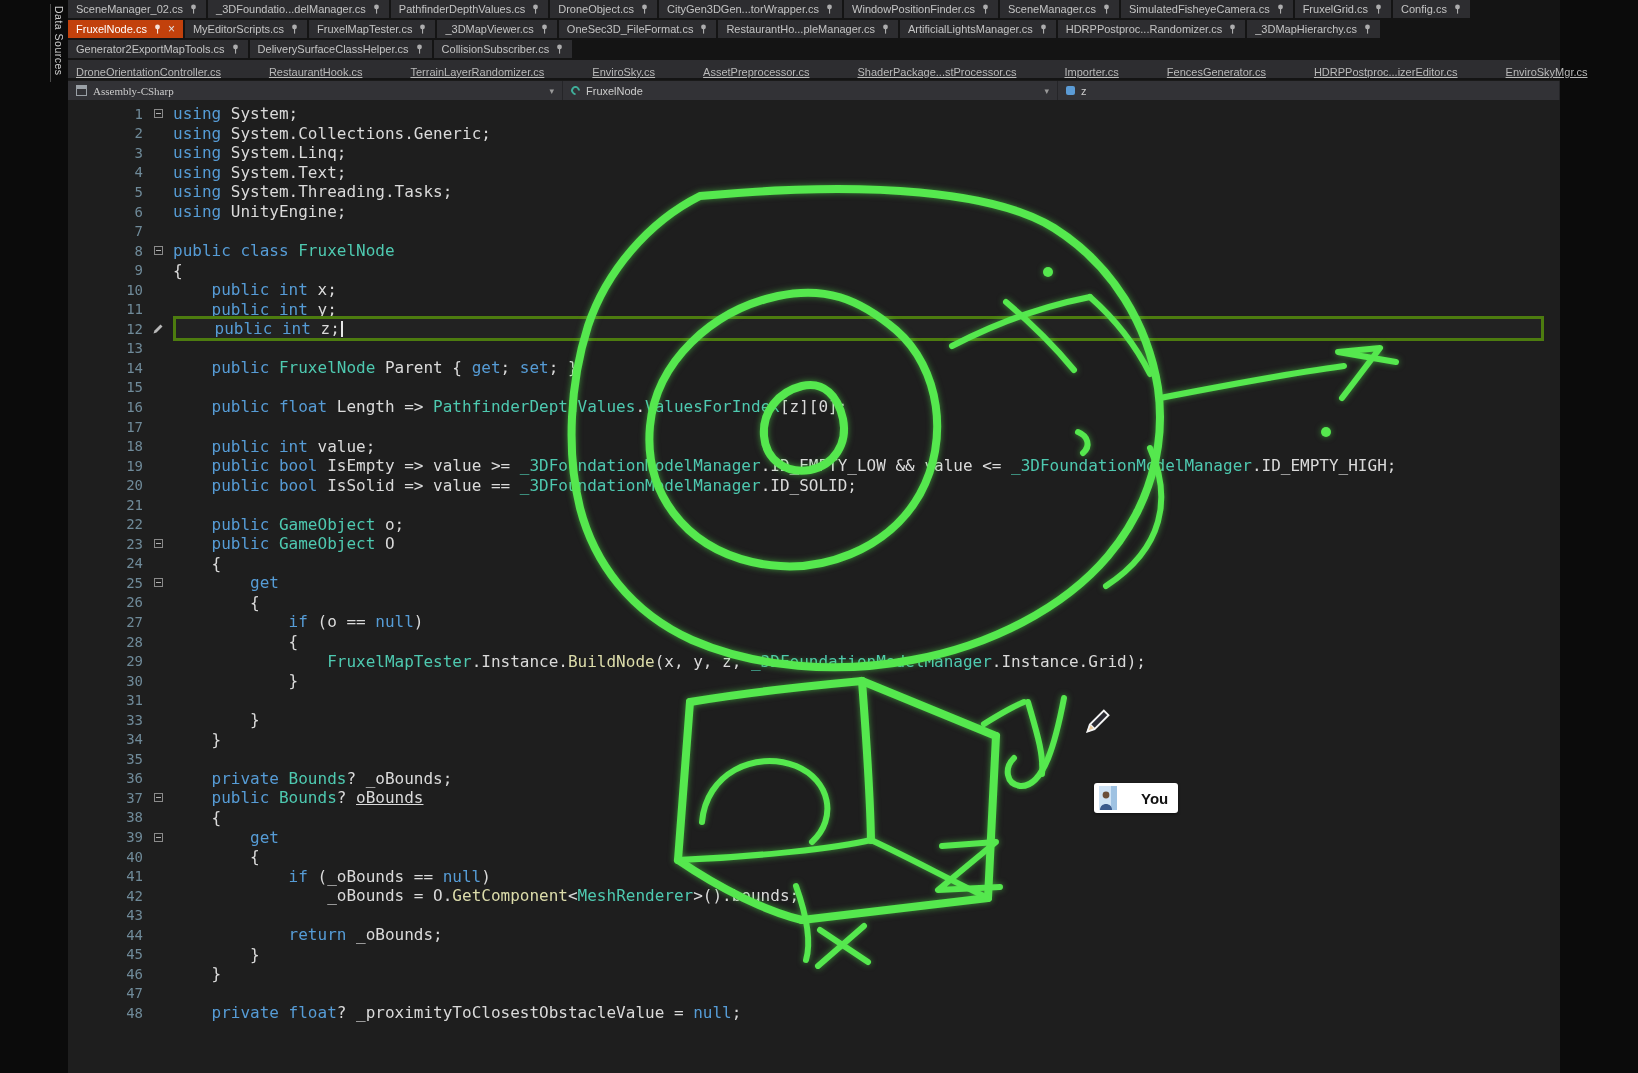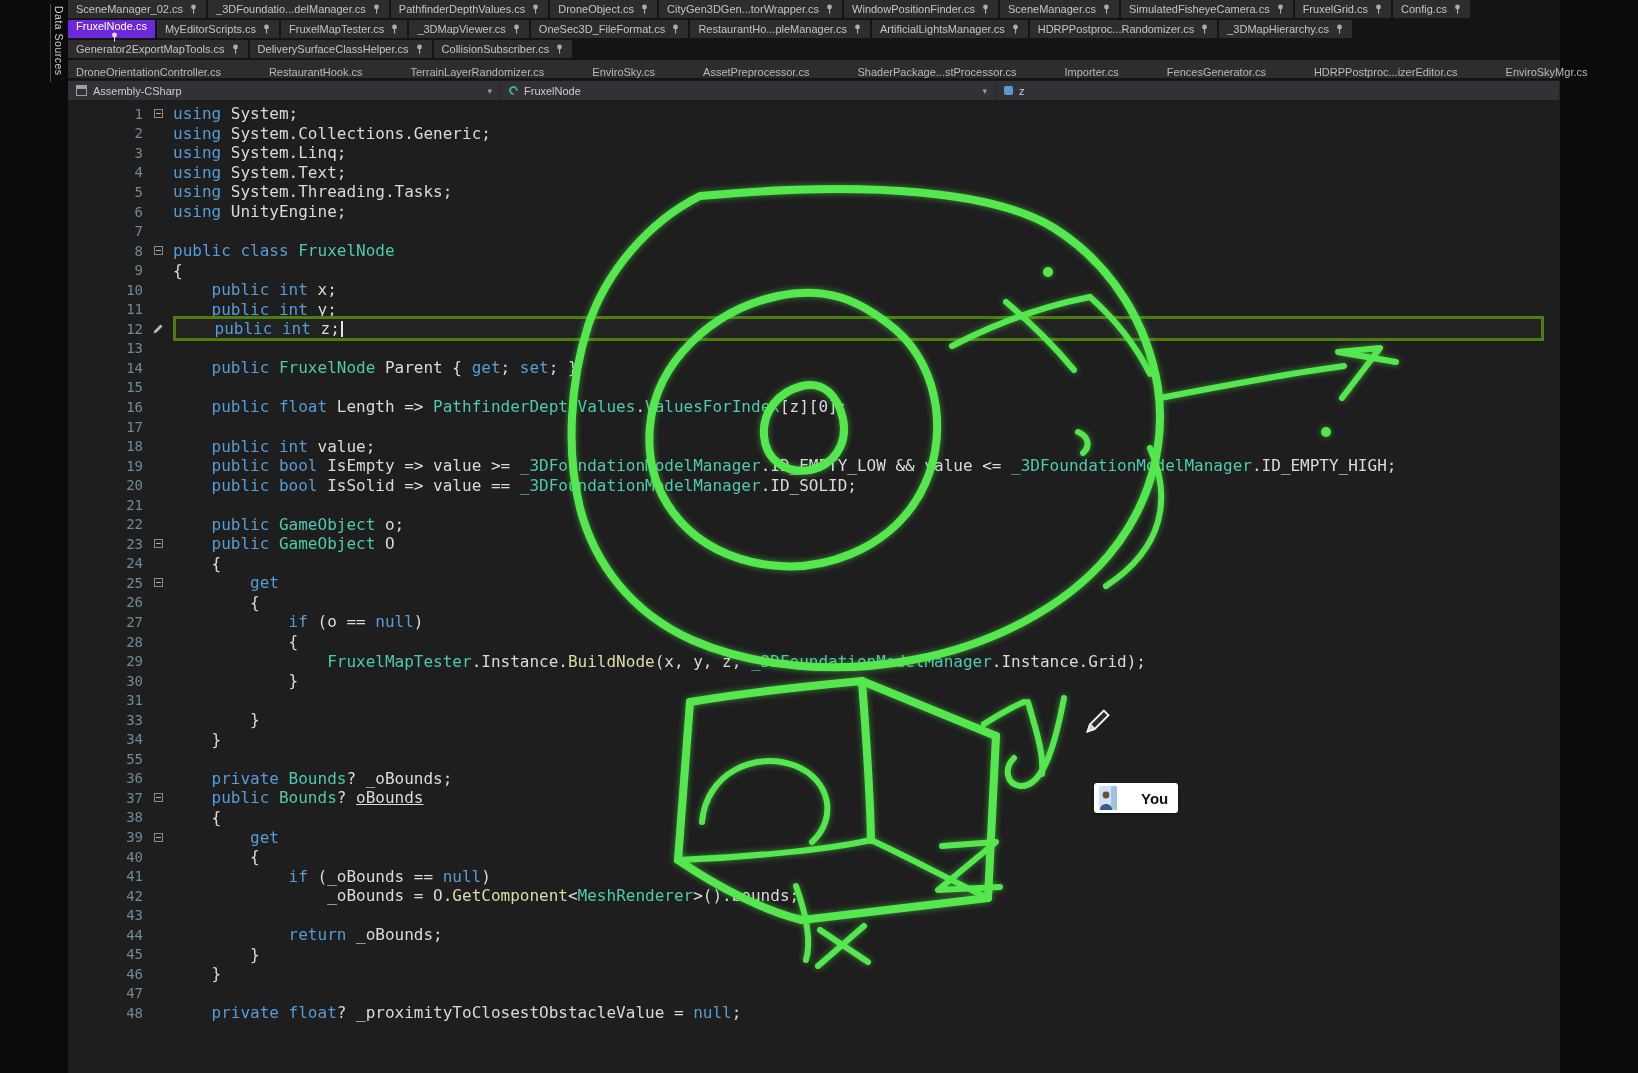--- a/index.html
+++ b/index.html
@@ -18,30 +18,30 @@
   }
   
   .ide { position:absolute; left:68px; top:0; width:1492px; height:100%; display:flex; flex-direction:column; }
   
   .tab-rows { background:#141414; }
   .tab-row { display:flex; height:18px; margin-bottom:2px; align-items:stretch; background:transparent; }
   .tab {
     display:flex; align-items:center; background:#2d2d30; color:#c4c4c4;
     font-size:11px; padding:0 8px; margin-right:2px; white-space:nowrap; cursor:default;
   }
-  .tab.active { background:#6d28d9; color:#ffffff;flex-direction:column; }
+  .tab.active { background:#c2410c; color:#ffffff; }
   .tab .pin { display:inline-flex; margin-left:6px; opacity:.85; }
   .tab-close { margin-left:6px; font-size:12px; color:#e0e0e0; line-height:1; }
   .tab-row.spread { background:#2d2d30; gap:44px; padding-left:6px; }
-  .tab-row.spread .tab { background:transparent; margin-right:0; padding:12px 2px; color:#b9b9b9; }
+  .tab-row.spread .tab { background:transparent; margin-right:0; padding:12px 2px; color:#b9b9b9;text-decoration:underline; }
   
   .navbar { display:flex; height:20px; background:#323236; border-top:1px solid #1a1a1a; align-items:stretch; }
   .nav-sec { display:flex; align-items:center; padding:0 8px; border-right:1px solid #252528; font-size:11px; color:#cccccc; }
   .nav-sec .spacer { flex:1; }
-  .nav-sec.s1 { width:433px; }
+  .nav-sec.s1 { width:495px;font-family:Liberation Serif, serif; }
   .nav-sec.s2 { width:495px; }
   .nav-sec.s3 { flex:1; }
   .caret-down { color:#9a9a9a; font-size:9px; margin-left:8px; }
   .proj-icon { width:11px; height:11px; border:1px solid #9aa0a6; background:linear-gradient(#9aa0a6 0 3px, transparent 3px); margin-right:6px; }
   .class-icon { width:9px; height:9px; border:2.5px solid #3fae9a; border-right-color:transparent; border-radius:50%; transform:rotate(45deg); margin-right:6px; }
   .field-icon { width:9px; height:9px; background:#5b9bd5; border-radius:2px; margin-right:6px; }
   
   .editor { flex:1; background:#1e1e1e; padding-top:4px; overflow:hidden; font-family:"DejaVu Sans Mono", monospace; }
   .code-line { display:flex; height:19.55px; align-items:center; }
   .ln { width:75px; text-align:right; color:#6f8a99; font-size:14px; flex:none; }
@@ -554,21 +554,21 @@
             <span class="ln">33</span>
             <span class="fold"></span>
             <span class="code-content"><span class="c-pl">        }</span></span>
           </div>
           <div class="code-line">
             <span class="ln">34</span>
             <span class="fold"></span>
             <span class="code-content"><span class="c-pl">    }</span></span>
           </div>
           <div class="code-line">
-            <span class="ln">55</span>
+            <span class="ln">35</span>
             <span class="fold"></span>
             <span class="code-content"></span>
           </div>
           <div class="code-line">
             <span class="ln">36</span>
             <span class="fold"></span>
             <span class="code-content"><span class="c-pl">    </span><span class="c-k">private</span><span class="c-ty"> Bounds</span><span class="c-pl">? _oBounds;</span></span>
           </div>
           <div class="code-line">
             <span class="ln">37</span>

